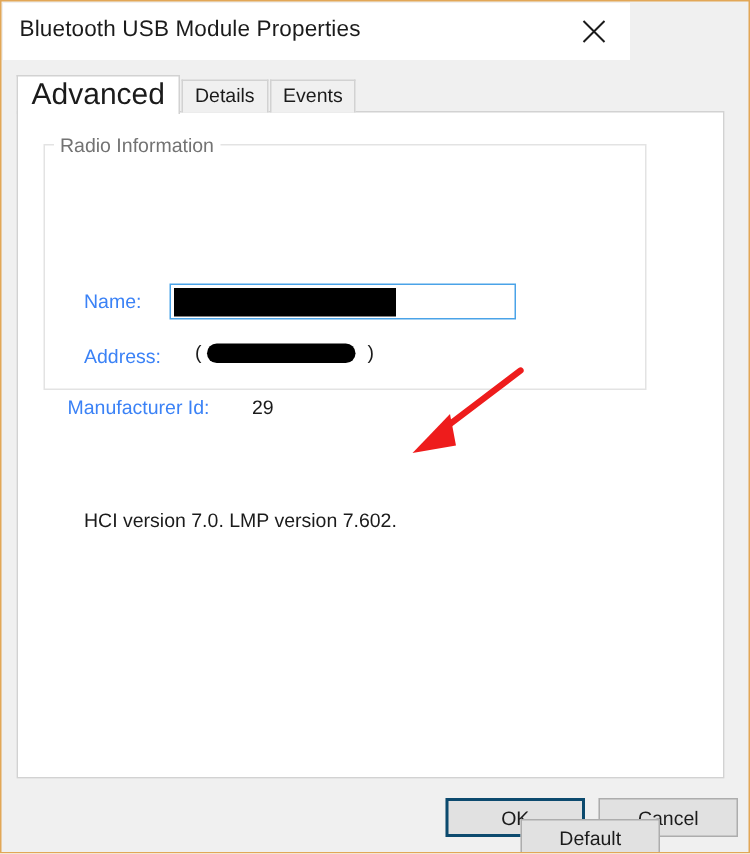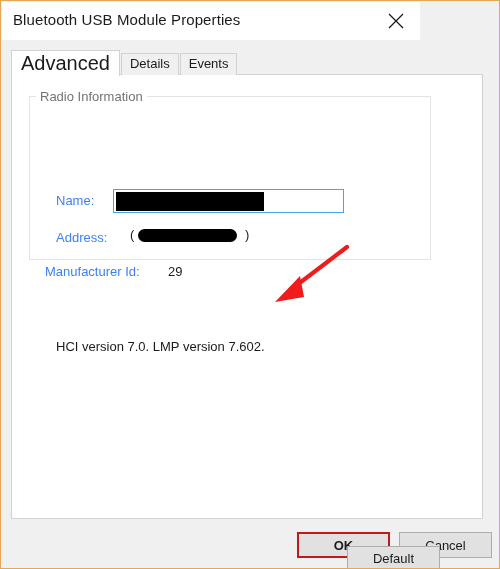--- a/index.html
+++ b/index.html
@@ -223,22 +223,21 @@
     left: 335px;
     top: 471px;
     width: 93px;
     height: 25px;
   }
   #ok-button {
     left: 296px;
     top: 531px;
     width: 93px;
     height: 26px;
-    border: 2px solid #b91c1c;
-    font-weight: bold;
+    border: 2px solid #0c4a6e;
   }
   #cancel-button {
     left: 398px;
     top: 531px;
     width: 93px;
     height: 26px;
   }
 </style>
 </head>
 <body>

